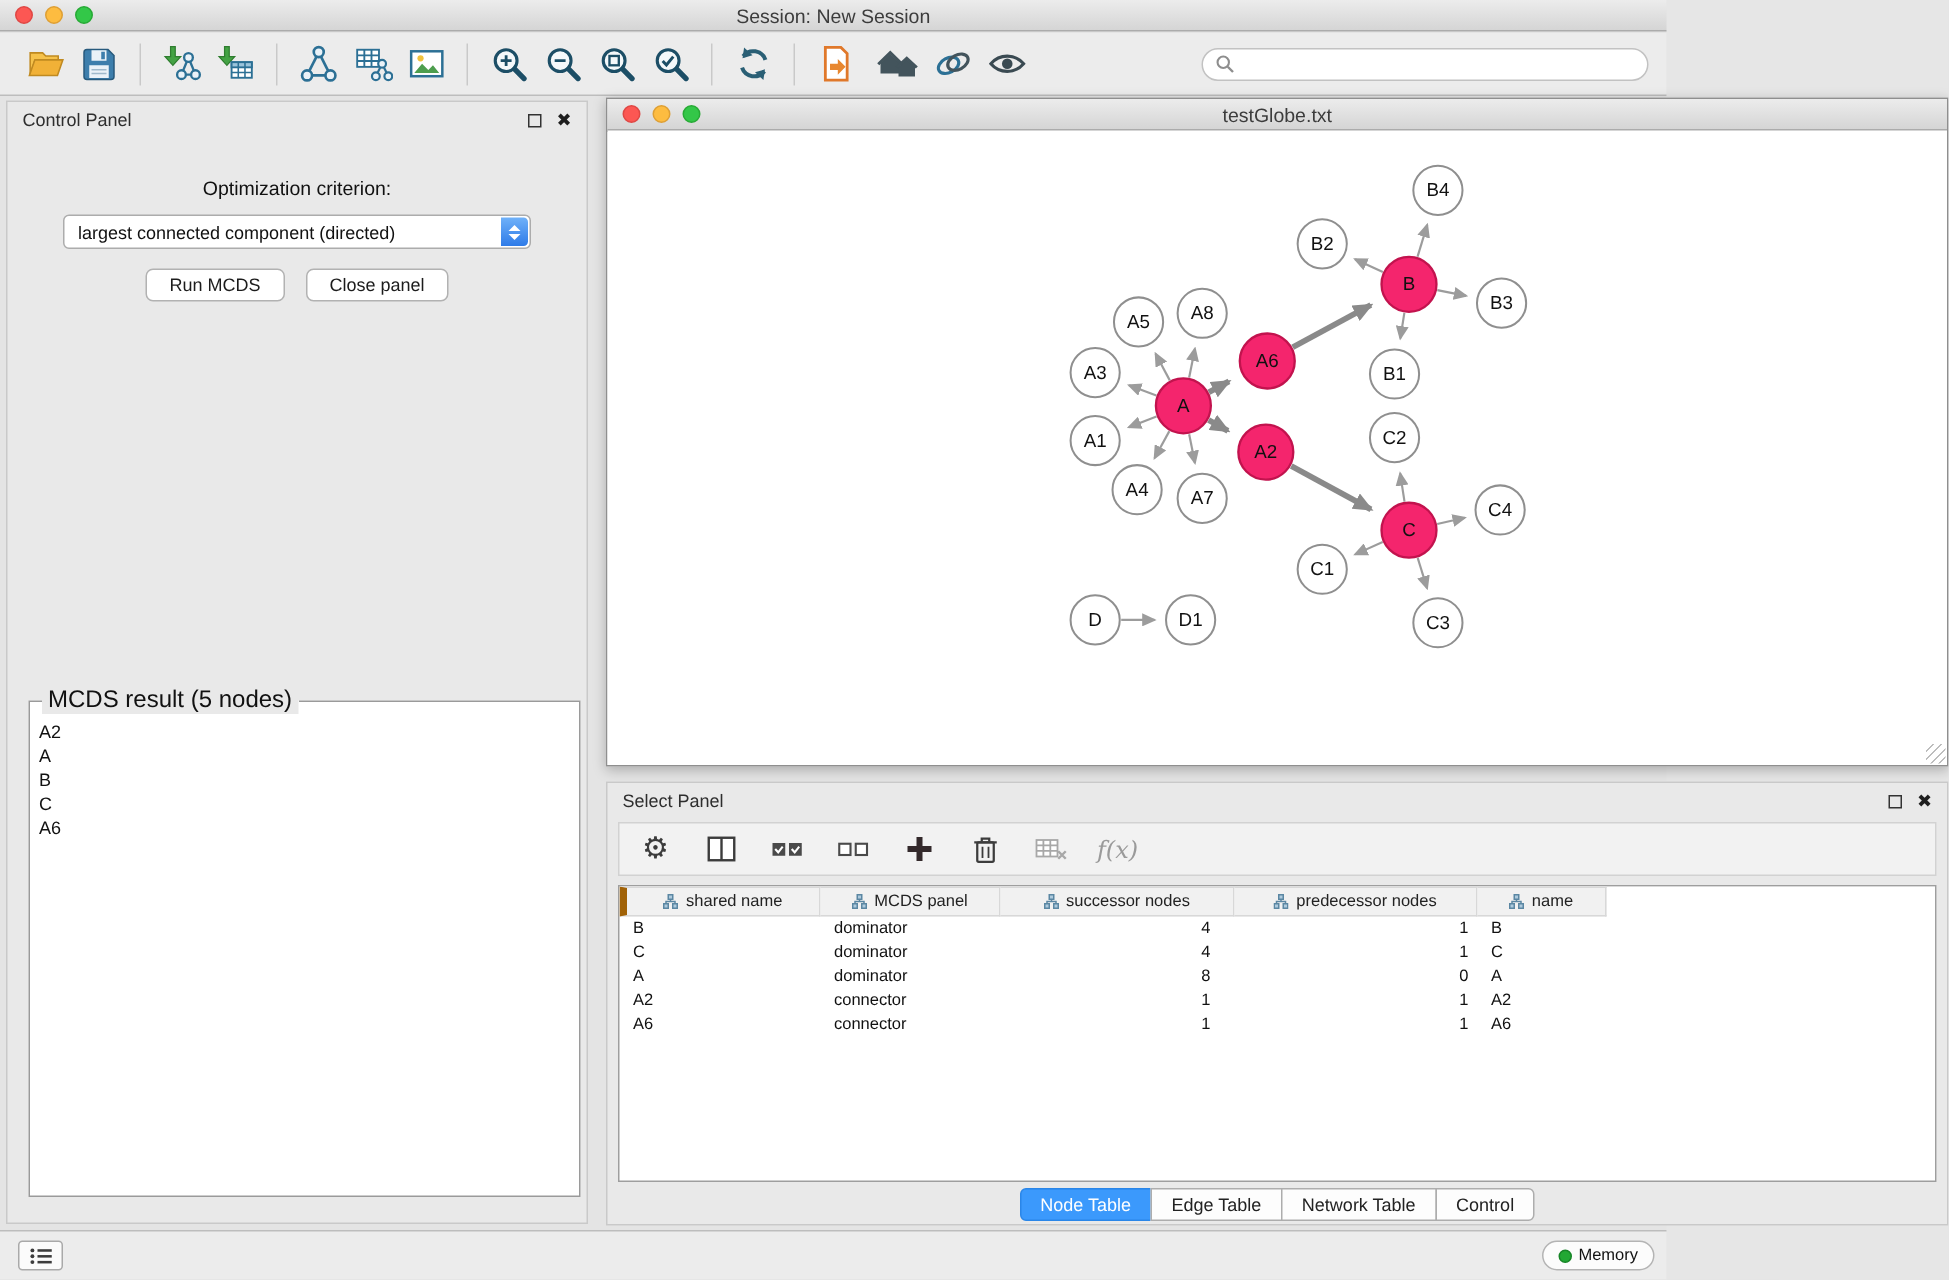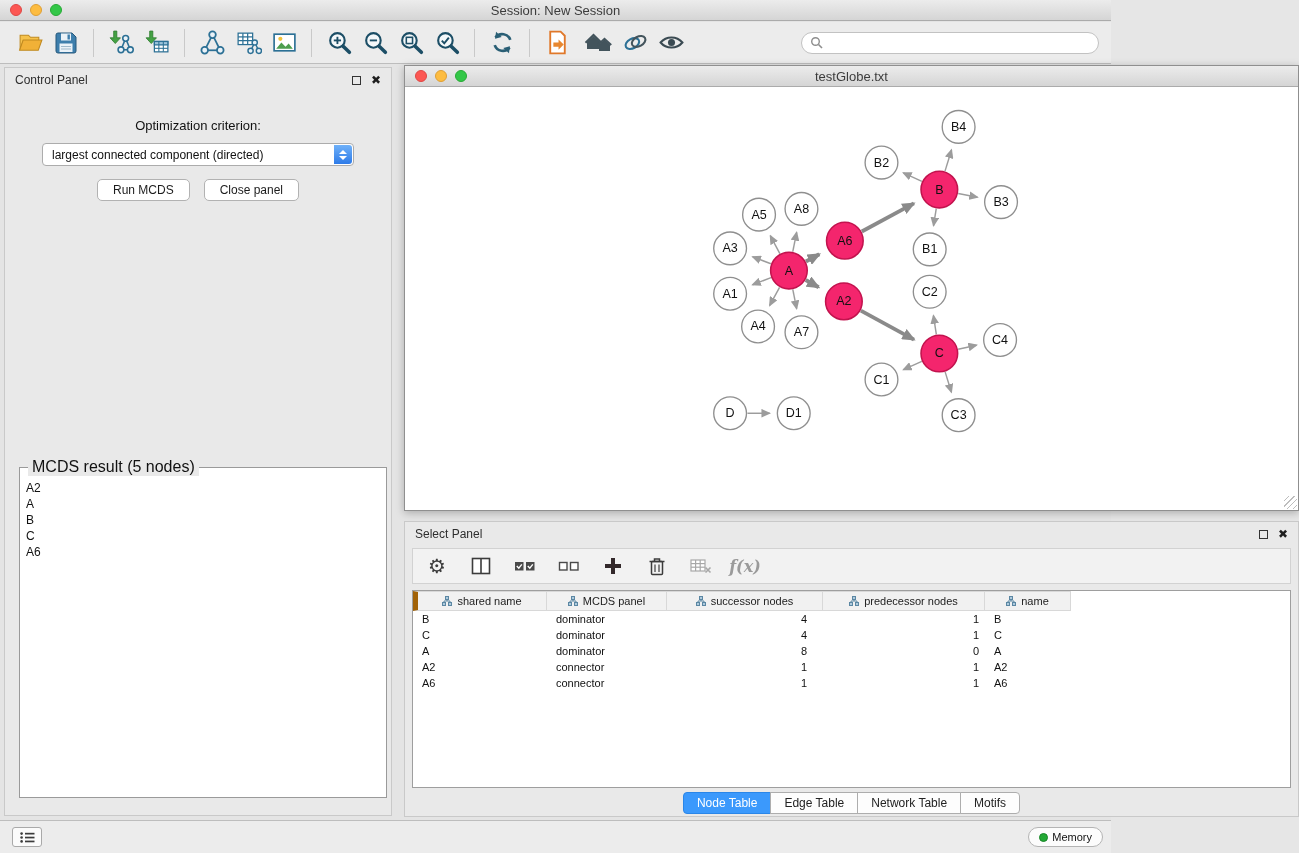--- a/index.html
+++ b/index.html
@@ -77,21 +77,21 @@
   .resize-grip { position:absolute; right:1px; bottom:1px; width:13px; height:13px;
     background:repeating-linear-gradient(135deg, transparent 0 3px, #BDBDBD 3px 4px); }
 
   
   .table-panel { position:absolute; left:404px; top:456px; width:895px; height:296px;
     background:#E9E9E9; border:1px solid #C9C9C9; display:flex; flex-direction:column; }
   .tp-toolbar { height:36px; margin:2px 7px 0; background:#F2F2F2; border:1px solid #D2D2D2;
     display:flex; align-items:center; padding:0 10px; gap:16px; }
   .tp-icon-btn { width:28px; height:28px; display:flex; align-items:center; justify-content:center; }
   .gear-glyph { font-size:20px; color:#3C3C3C; line-height:1; }
-  .fx-label { font-family:"DejaVu Serif",serif; font-style:italic; font-size:16px; color:#9A9A9A;font-weight:bold; }
+  .fx-label { font-family:"DejaVu Serif",serif; font-style:italic; font-size:16px; color:#9A9A9A; }
 
   .tbl-wrap { flex:1; margin:6px 7px 2px; border:1px solid #9E9E9E; background:#FFF; overflow:hidden; }
   .tbl-header { display:flex; height:20px; background:#FFF; }
   .tbl-hcell { display:flex; align-items:center; justify-content:center; gap:5px;
     background:#F1F1F1; border:1px solid #D8D8D8; border-left:none; font-size:11px; color:#222; }
   .tbl-hcell:first-child { border-left:5px solid #a16207; }
   .tbl-row { display:flex; height:16px; align-items:center; }
   .tbl-cell { font-size:11px; color:#111; overflow:hidden; white-space:nowrap; }
   .w0 { width:134px; } .w1 { width:120px; } .w2 { width:156px; } .w3 { width:162px; } .w4 { width:86px; }
   .al { padding-left:9px; text-align:left; }
@@ -652,21 +652,21 @@
           <div class="tbl-cell w3 ar3">1</div>
           <div class="tbl-cell w4 al">A6</div>
         </div>
       </div>
 
       <div class="tp-tabs">
         <div class="seg">
           <span class="seg-item active">Node Table</span>
           <span class="seg-item">Edge Table</span>
           <span class="seg-item">Network Table</span>
-          <span class="seg-item">Motifs</span>
+          <span class="seg-item">Control</span>
         </div>
       </div>
     </div>
   </div>
 
   <div class="statusbar">
     <span class="status-list-btn">
       <span class="icon">
           <svg width="15" height="11" viewBox="0 0 15 11">
             <circle cx="1.6" cy="1.6" r="1.3" fill="#3C3C3C"></circle>

